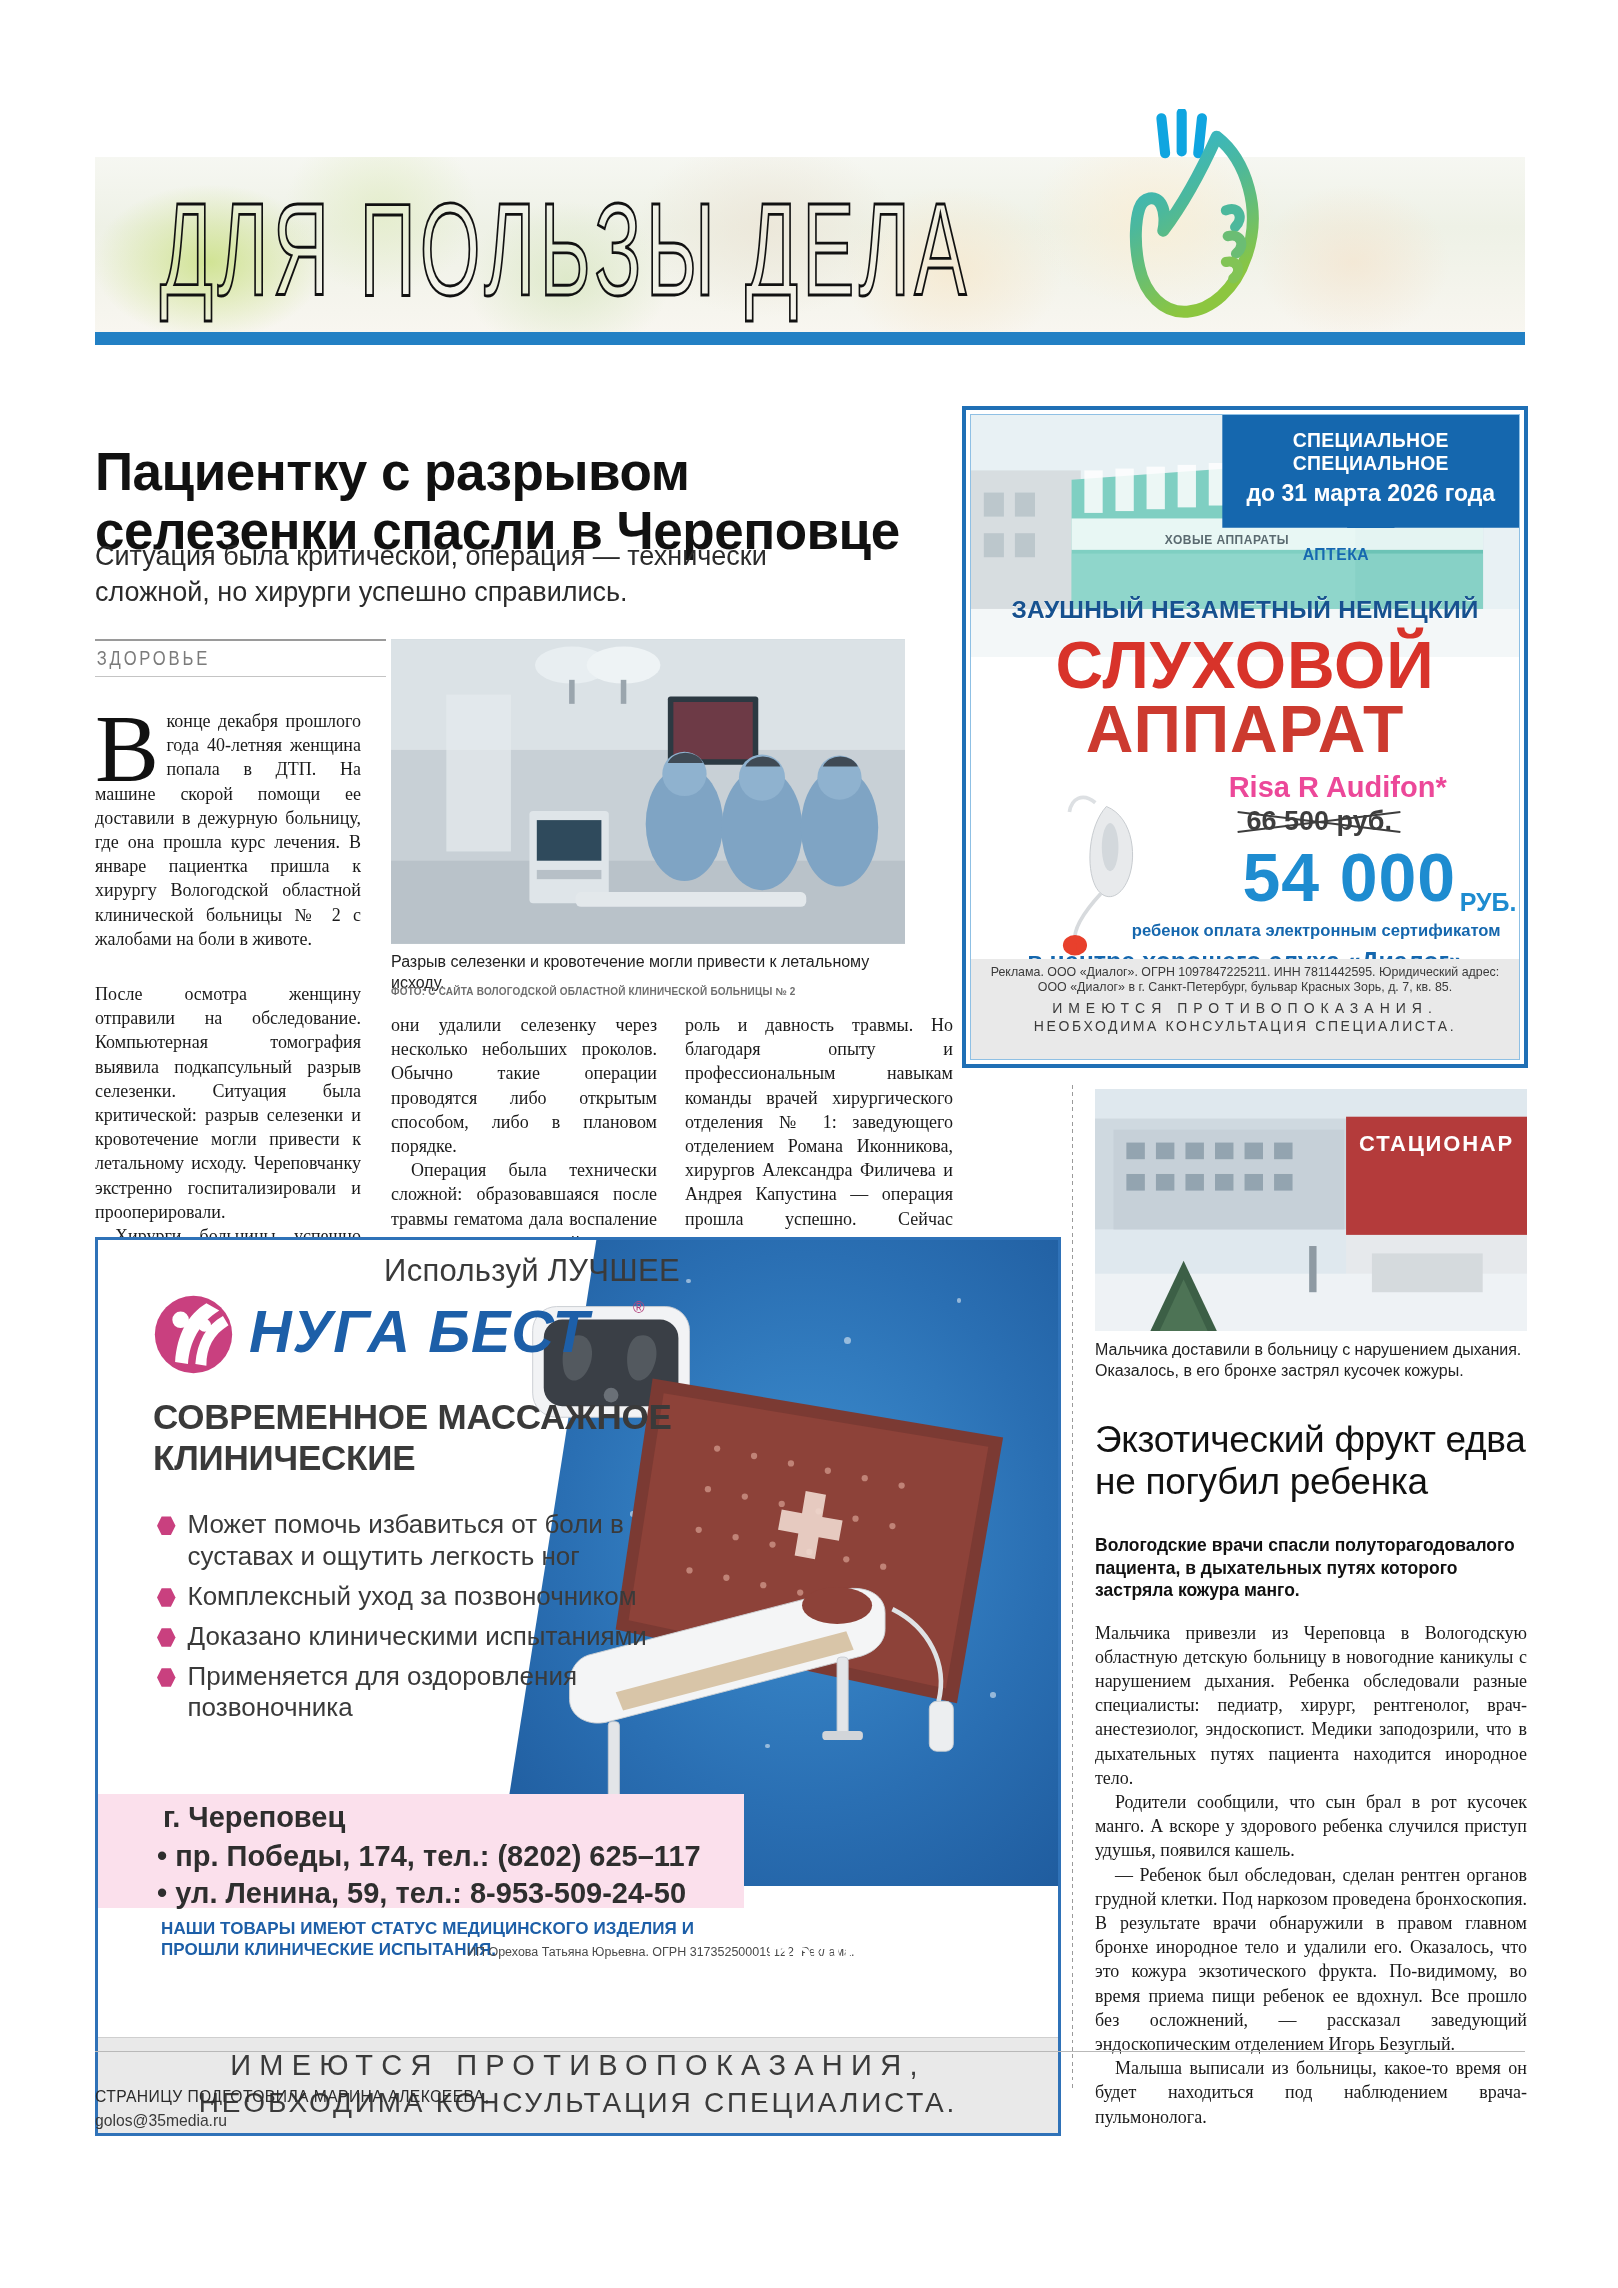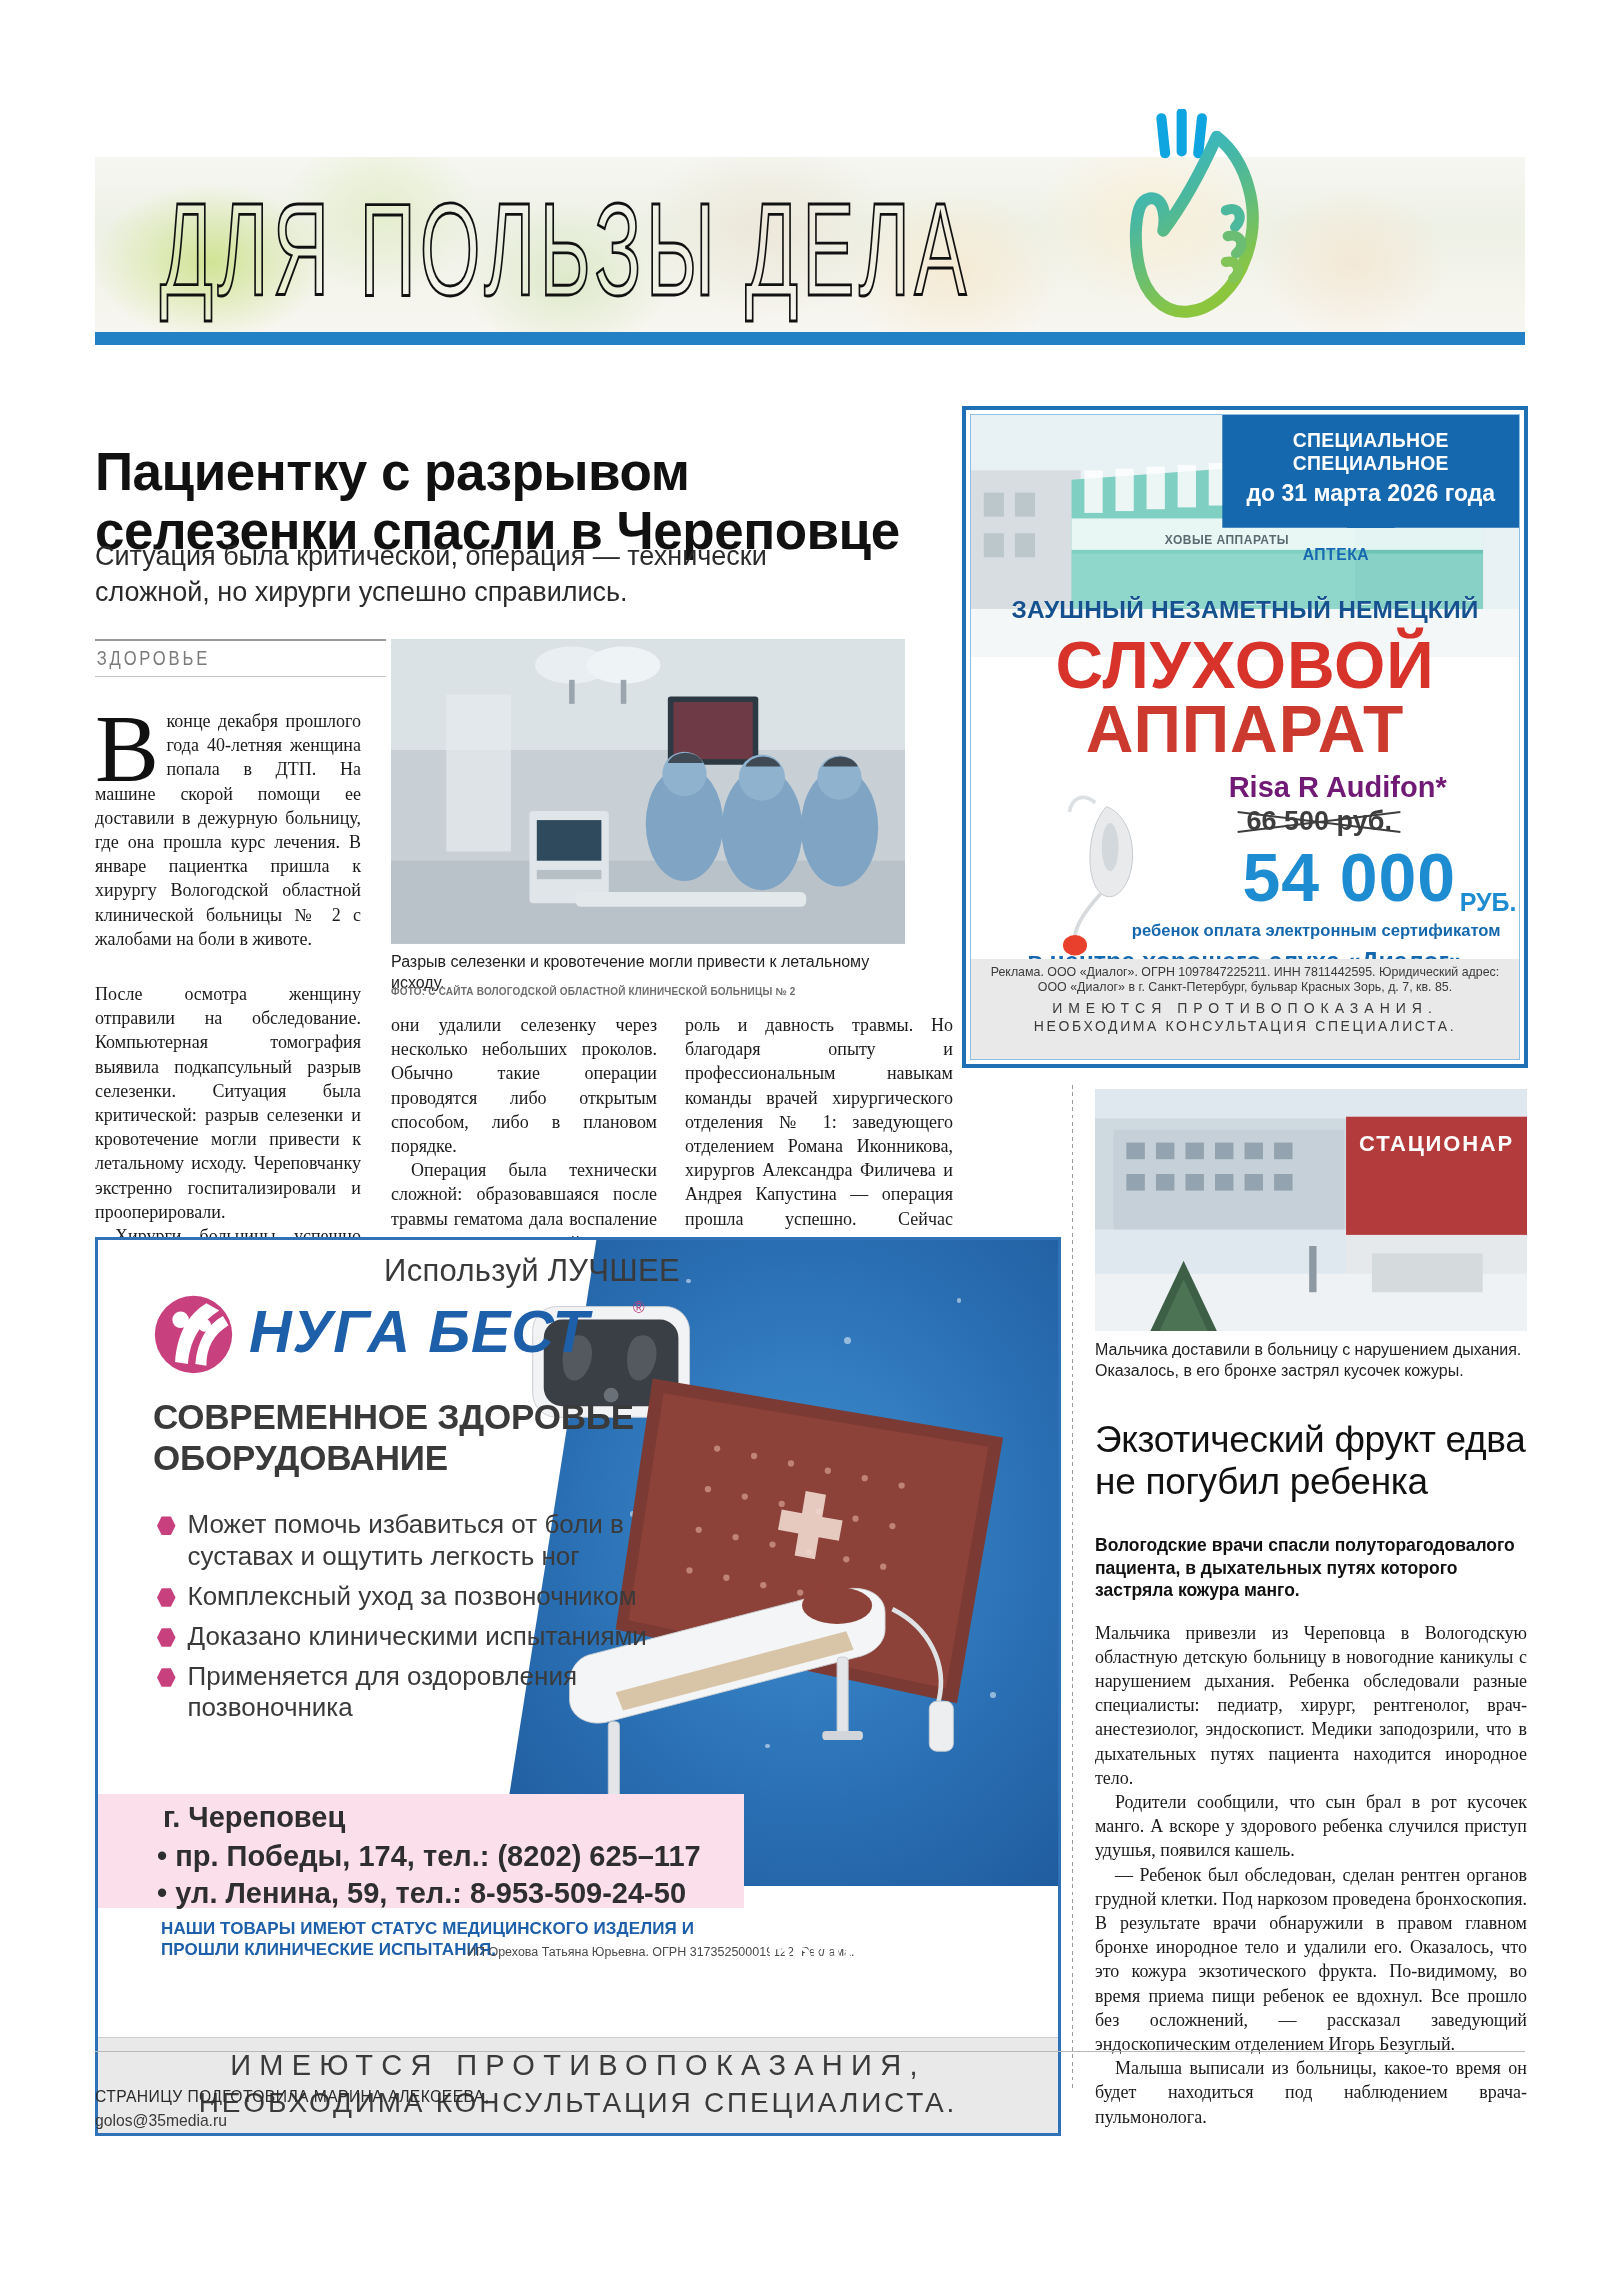--- a/index.html
+++ b/index.html
@@ -122,21 +122,21 @@
     position:absolute; left:0; right:0; top:218px; text-align:center;
     font-size:66px; font-weight:700; color:#d8332a; letter-spacing:0.9px; line-height:.98;
   }
   .hear-t2 {
     position:absolute; left:0; right:0; top:282px; text-align:center;
     font-size:66px; font-weight:700; color:#cc3a2f; letter-spacing:0.9px; line-height:.98;
   }
   .hear-device { position:absolute; left:78px; top:360px; width:113px; height:185px; }
   .hear-model {
     position:absolute; left:201px; top:356px; width:332px; text-align:center;
-    font-size:29px; font-weight:700; color:#701a75;
+    font-size:29px; font-weight:700; color:#ec4899;
   }
   .hear-old {
     position:absolute; left:201px; top:391px; width:295px; text-align:center;
     font-size:27px; font-weight:700; color:#3d3d3d;
   }
   .hear-old .strike-wrap { position:relative; display:inline-block; padding:0 5.5px; }
   .hear-old .strike-wrap:before, .hear-old .strike-wrap:after {
     content:""; position:absolute; left:-3.7px; right:-3.7px; top:50%; height:1.8px; background:#3d3d3d;
   }
   .hear-old .strike-wrap:before { transform:rotate(7deg); }
@@ -574,21 +574,21 @@
         <circle cx="44" cy="44" r="42" fill="#c9407f"></circle>
         <path d="M24 74 C26 44 38 22 58 10 L72 18 C50 32 40 52 38 76 Z" fill="#ffffff"></path>
         <path d="M46 76 C48 52 58 34 76 24 L82 34 C66 44 58 58 58 78 Z" fill="#ffffff"></path>
         <circle cx="30" cy="28" r="9" fill="#ffffff"></circle>
         <circle cx="56" cy="34" r="7" fill="#ffffff"></circle>
       </svg>
       <div class="nuga-word">НУГА БЕСТ</div>
       <div class="nuga-reg">®</div>
     </div>
 
-    <div class="nuga-h1">СОВРЕМЕННОЕ ЗДОРОВЬЕ ОБОРУДОВАНИЕ</div>
+    <div class="nuga-h1">СОВРЕМЕННОЕ МАССАЖНОЕ КЛИНИЧЕСКИЕ</div>
 
     <div class="nuga-list">
       <div class="nuga-li">
         <span class="hexbullet"></span>
         <span class="nuga-li-text">Может помочь избавиться от боли в суставах и ощутить легкость ног</span>
       </div>
       <div class="nuga-li">
         <span class="hexbullet"></span>
         <span class="nuga-li-text">Комплексный уход за позвоночником</span>
       </div>

